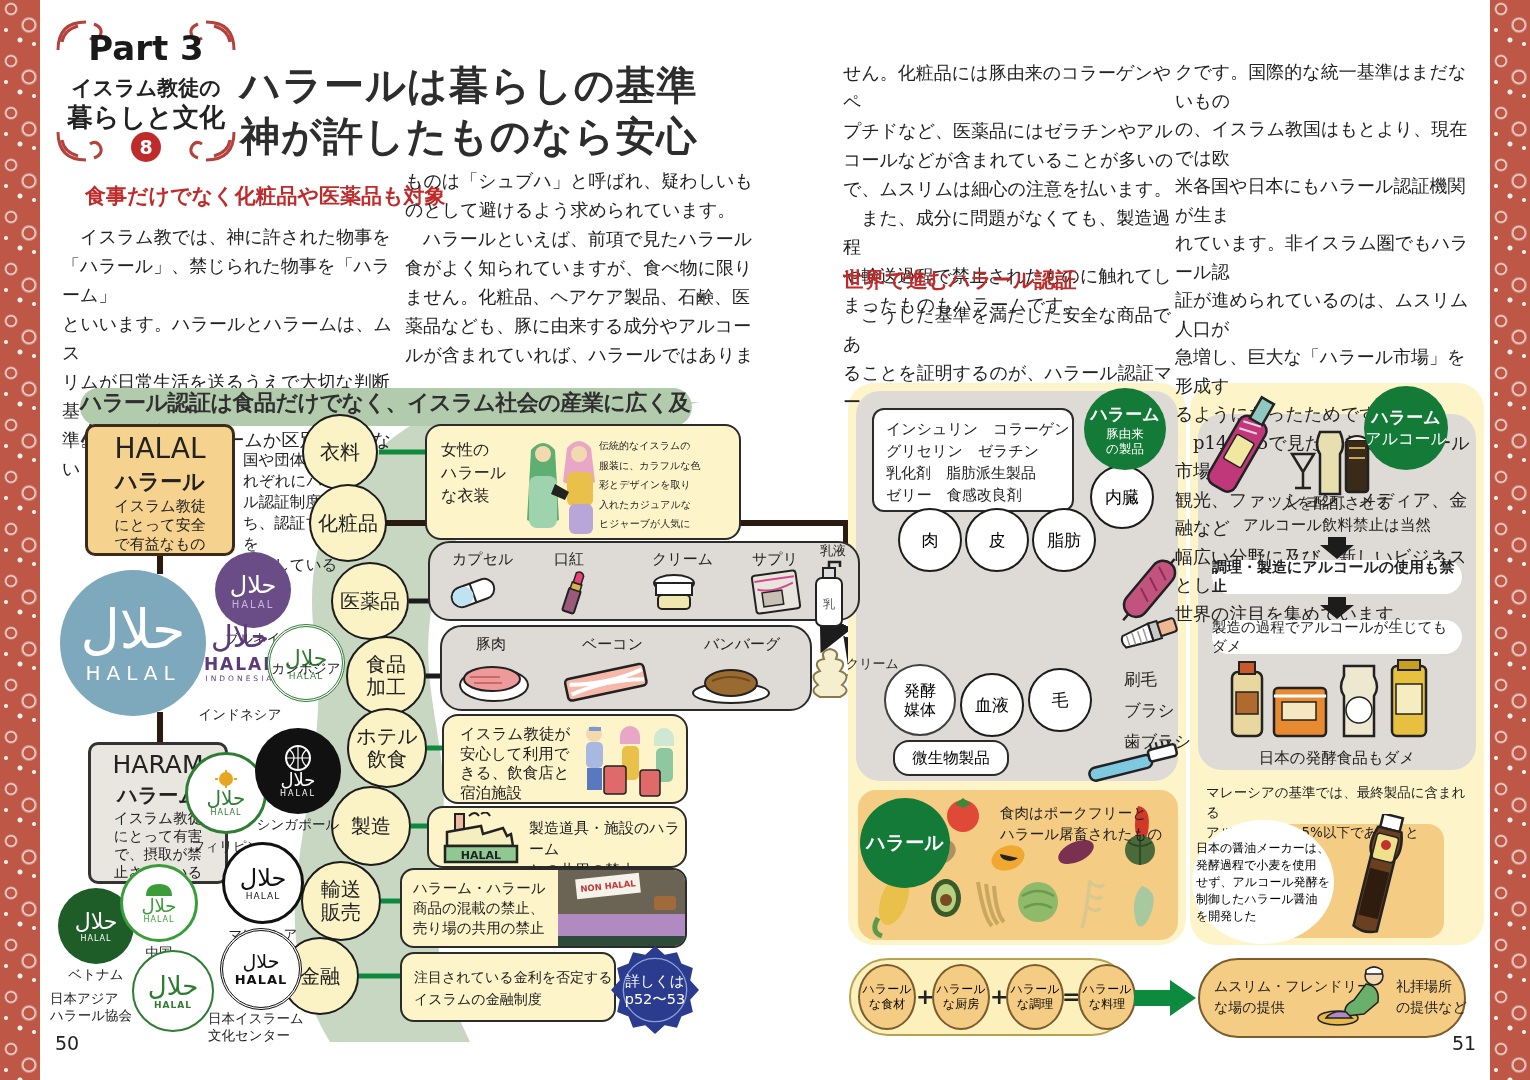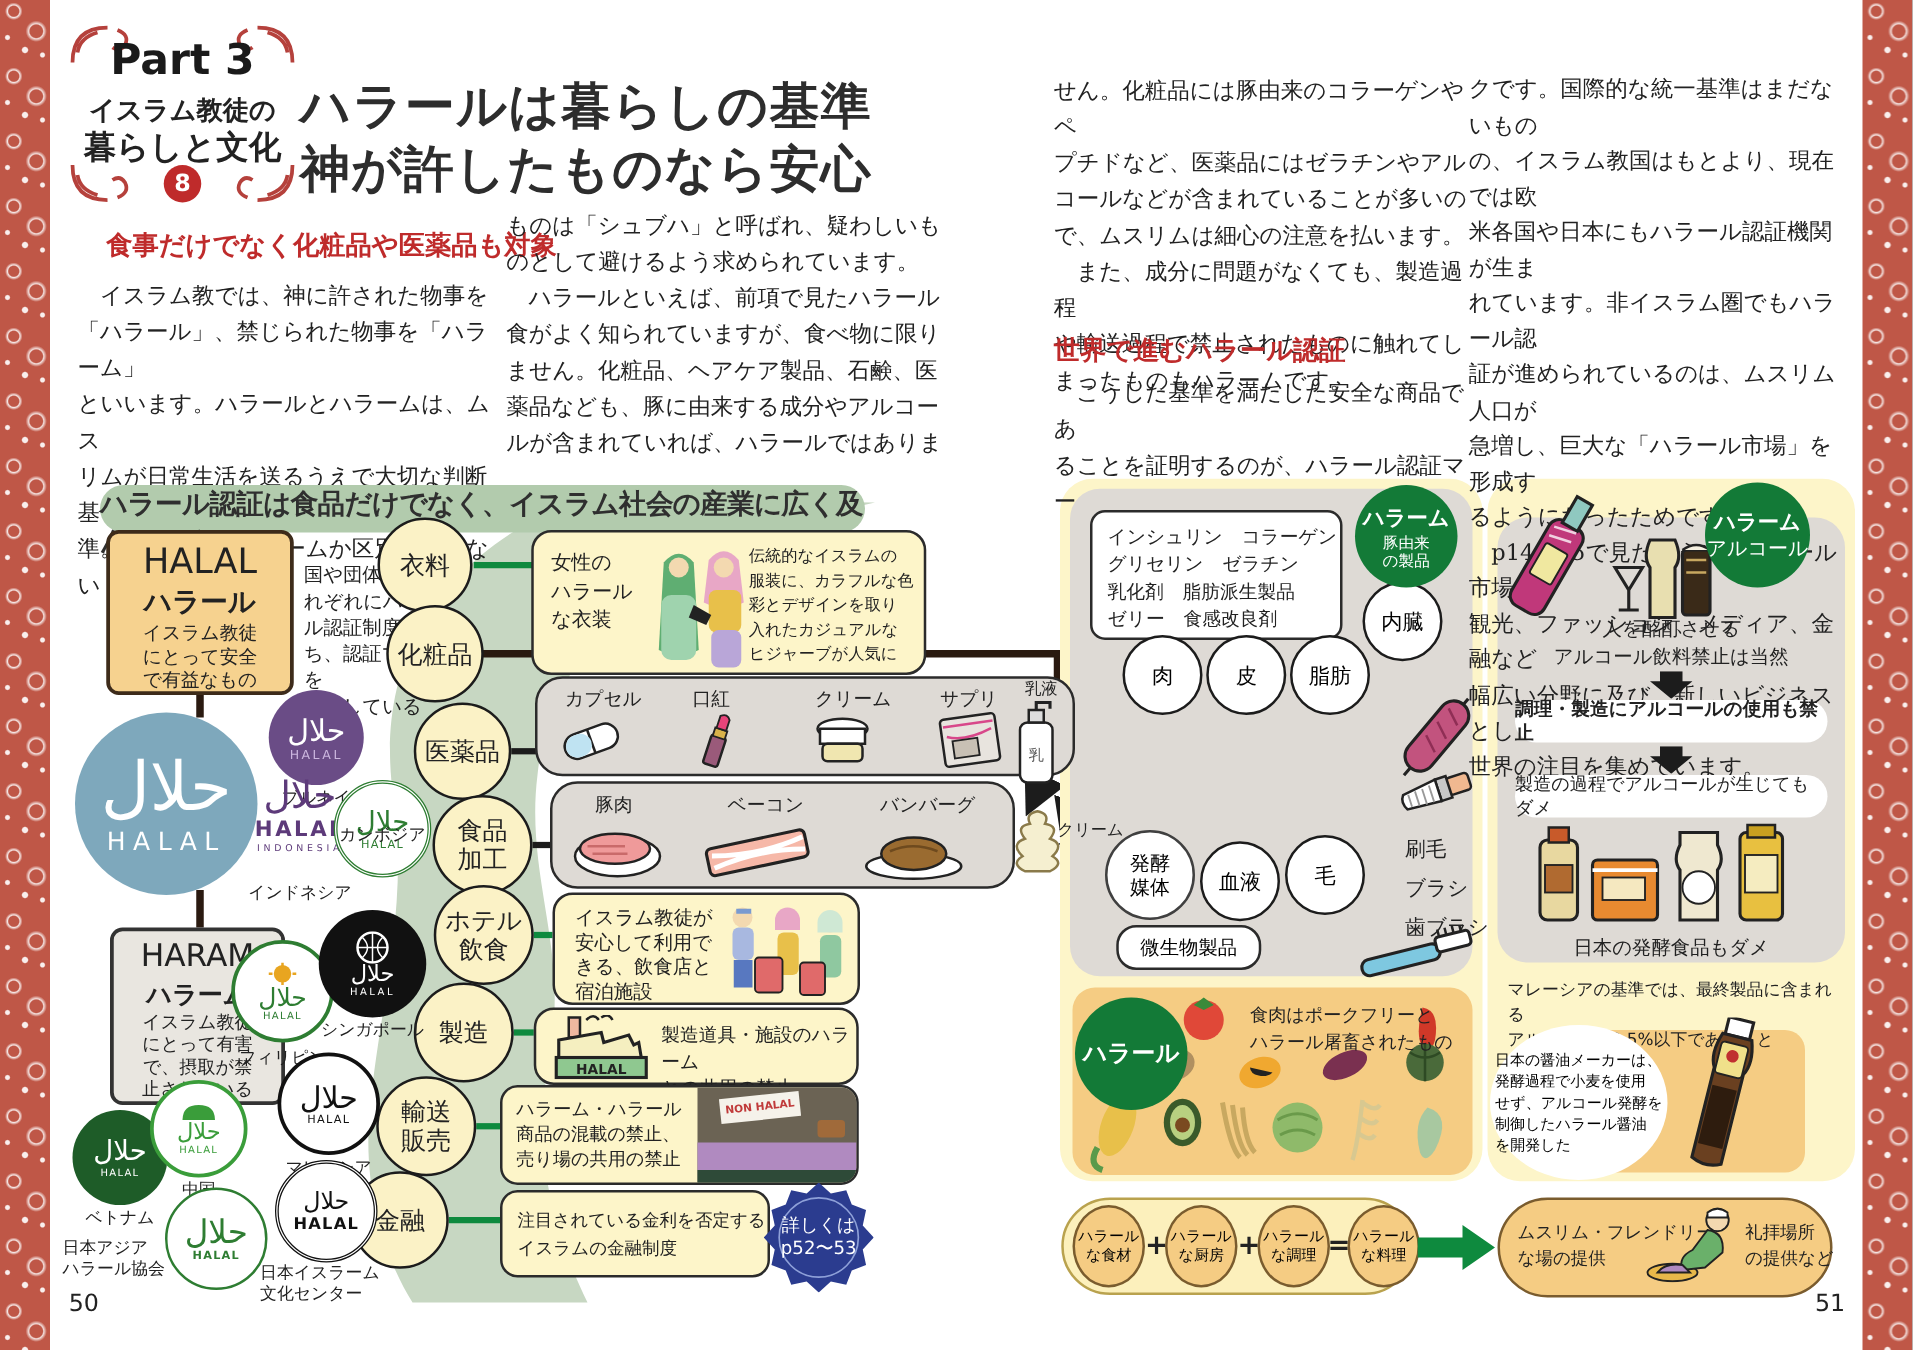--- a/index.html
+++ b/index.html
@@ -302,21 +302,21 @@
     <svg width="92" height="108" style="position:absolute;left:84px;top:6px">
       <path d="M20,18 q12,-14 24,0 l4,70 q-16,8 -32,0 Z" fill="#5fae72"></path>
       <circle cx="32" cy="22" r="8" fill="#f3d9b0"></circle>
       <rect x="18" y="44" width="28" height="52" rx="8" fill="#9fd3ae"></rect>
       <path d="M56,16 q12,-14 24,0 l4,34 q-16,8 -32,0 Z" fill="#e8a7c6"></path>
       <circle cx="68" cy="22" r="8" fill="#f3d9b0"></circle>
       <rect x="56" y="40" width="26" height="34" rx="6" fill="#e8c04a"></rect>
       <rect x="58" y="72" width="24" height="30" rx="6" fill="#b9a6d8"></rect>
       <path d="M44,52 l14,8 -4,8 -14,-6 Z" fill="#222"></path>
     </svg>
-    <div class="t" style="left:172px;top:10px;font-size:13px;line-height:19.5px">伝統的なイスラムの
+    <div class="t" style="left:172px;top:10px;font-size:10px;line-height:19.5px">伝統的なイスラムの
 服装に、カラフルな色
 彩とデザインを取り
 入れたカジュアルな
 ヒジャーブが人気に</div>
   </div>
 
   <div class="grey" style="left:428px;top:541px;width:432px;height:80px;z-index:4">
     <div class="t" style="left:22px;top:7px;font-size:15px">カプセル</div>
     <div class="t" style="left:124px;top:7px;font-size:15px">口紅</div>
     <div class="t" style="left:222px;top:7px;font-size:15px">クリーム</div>

